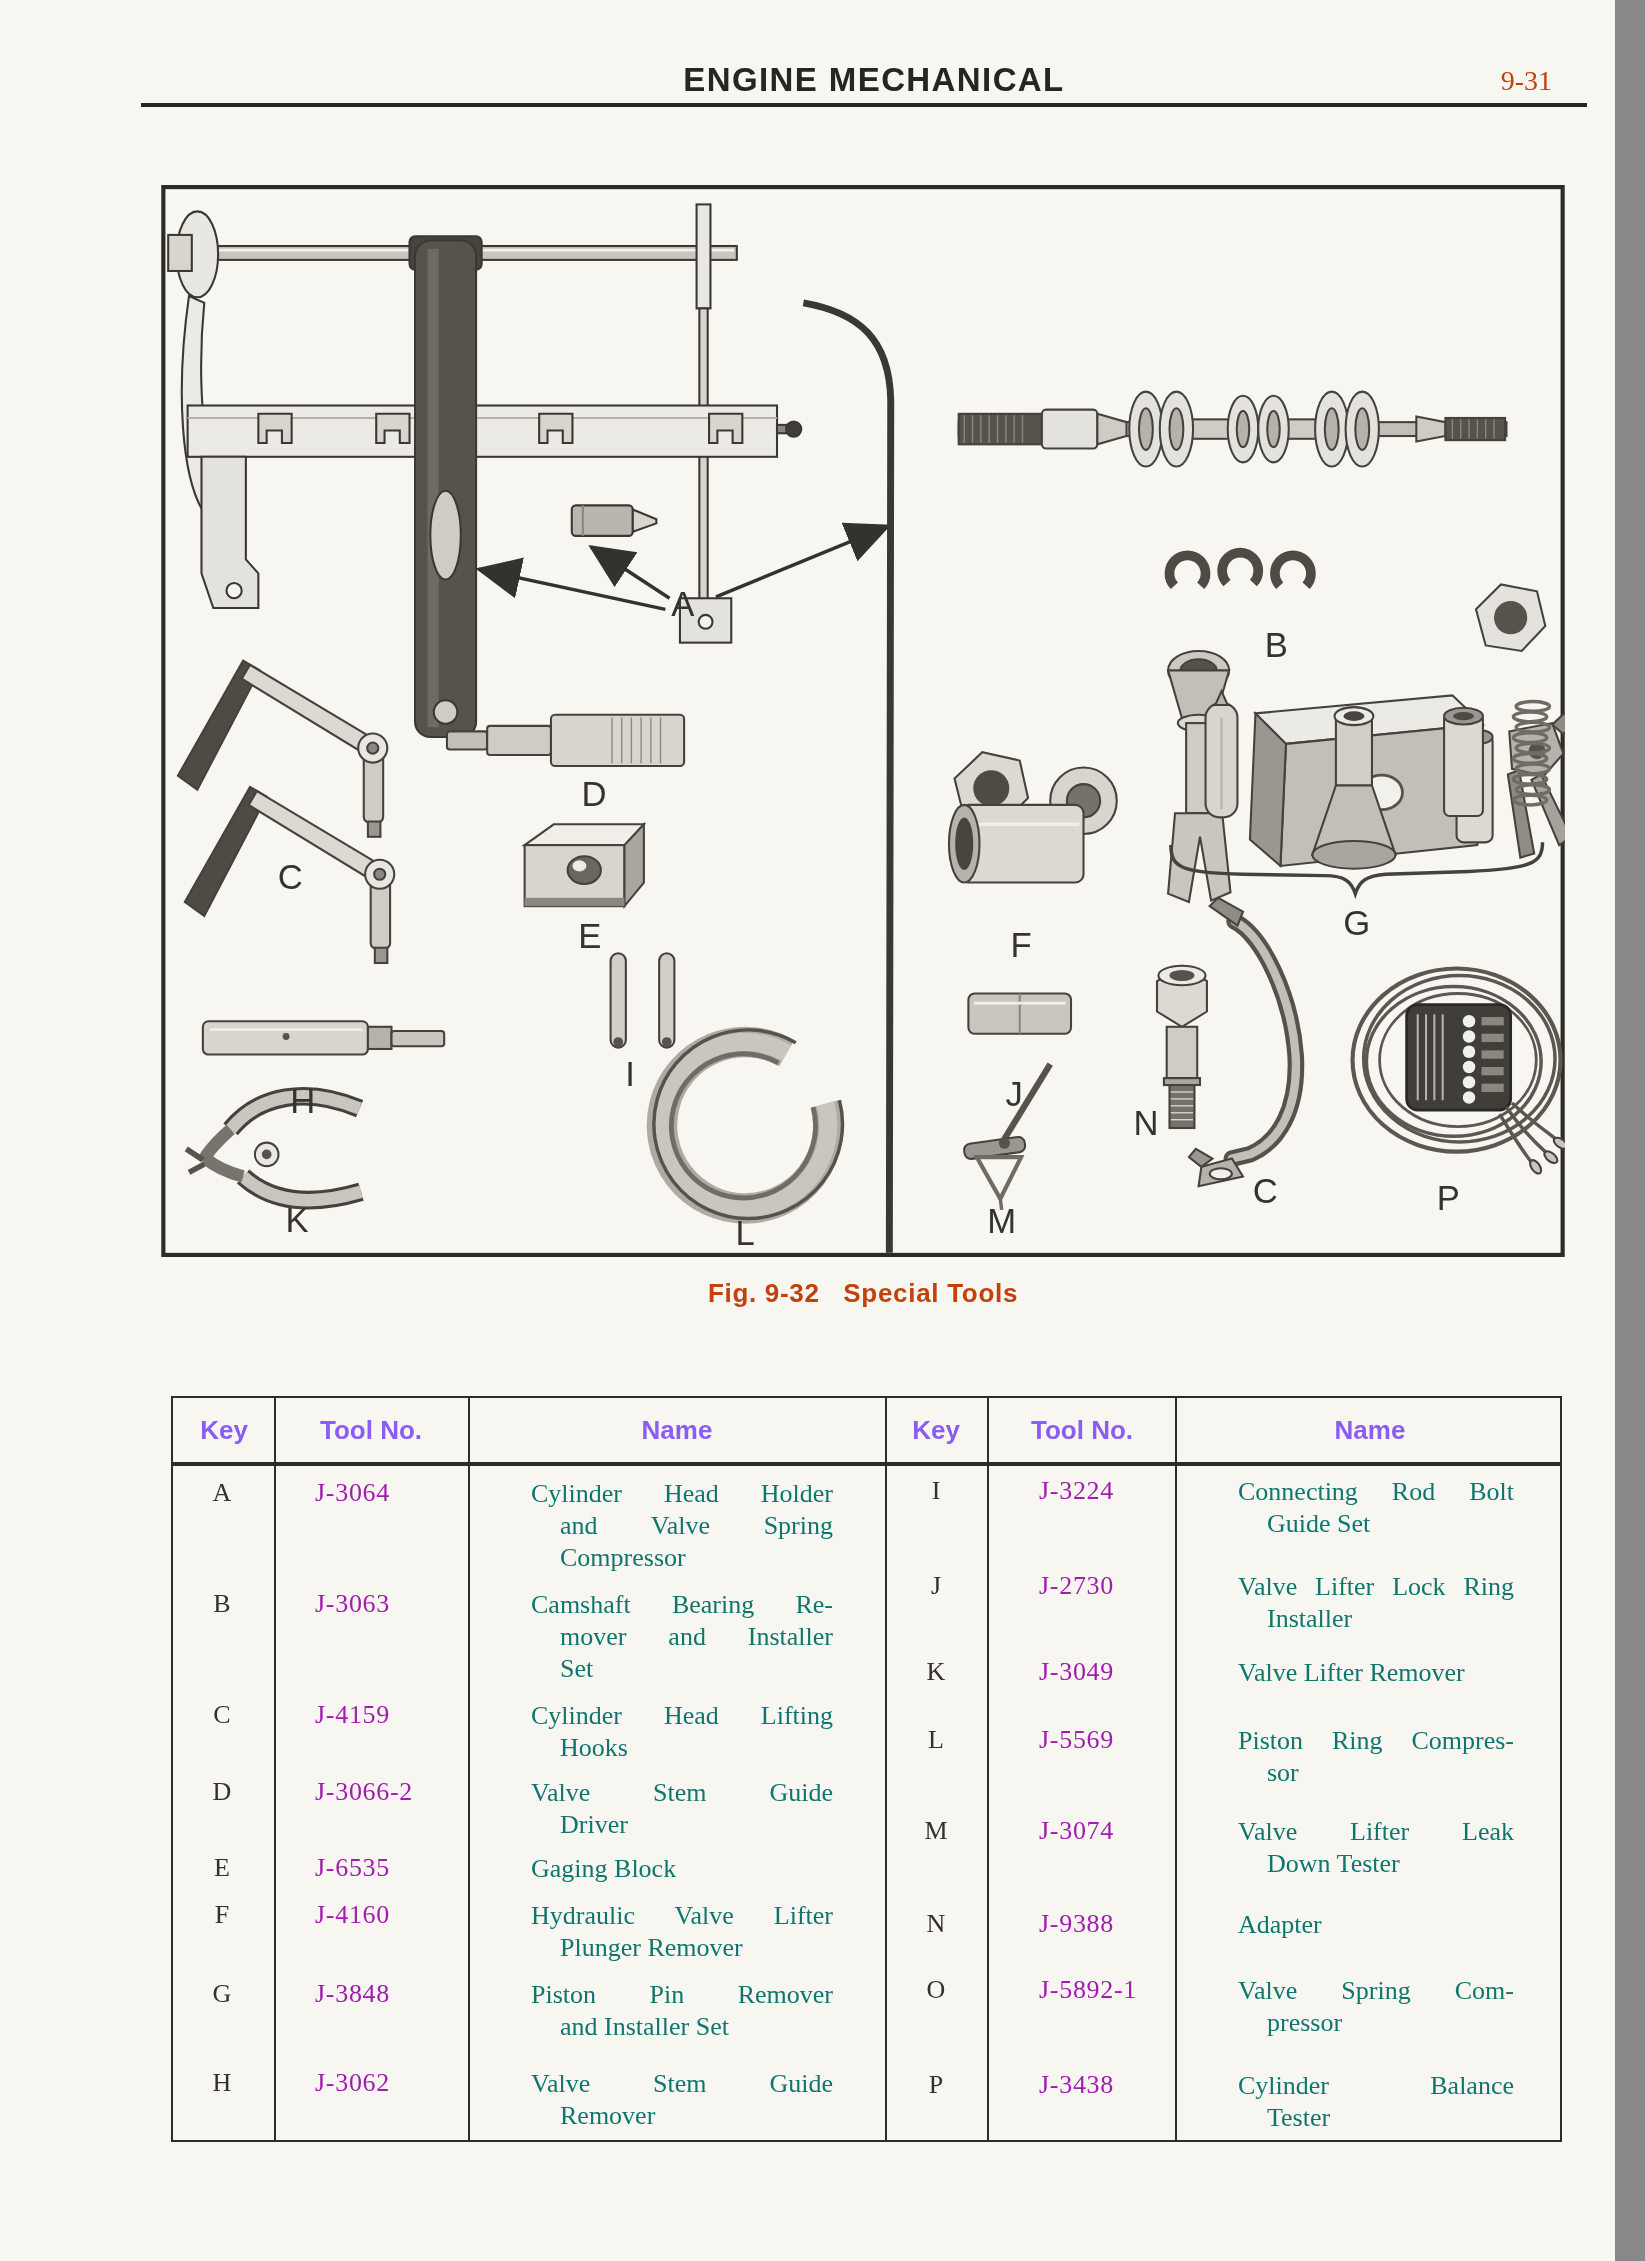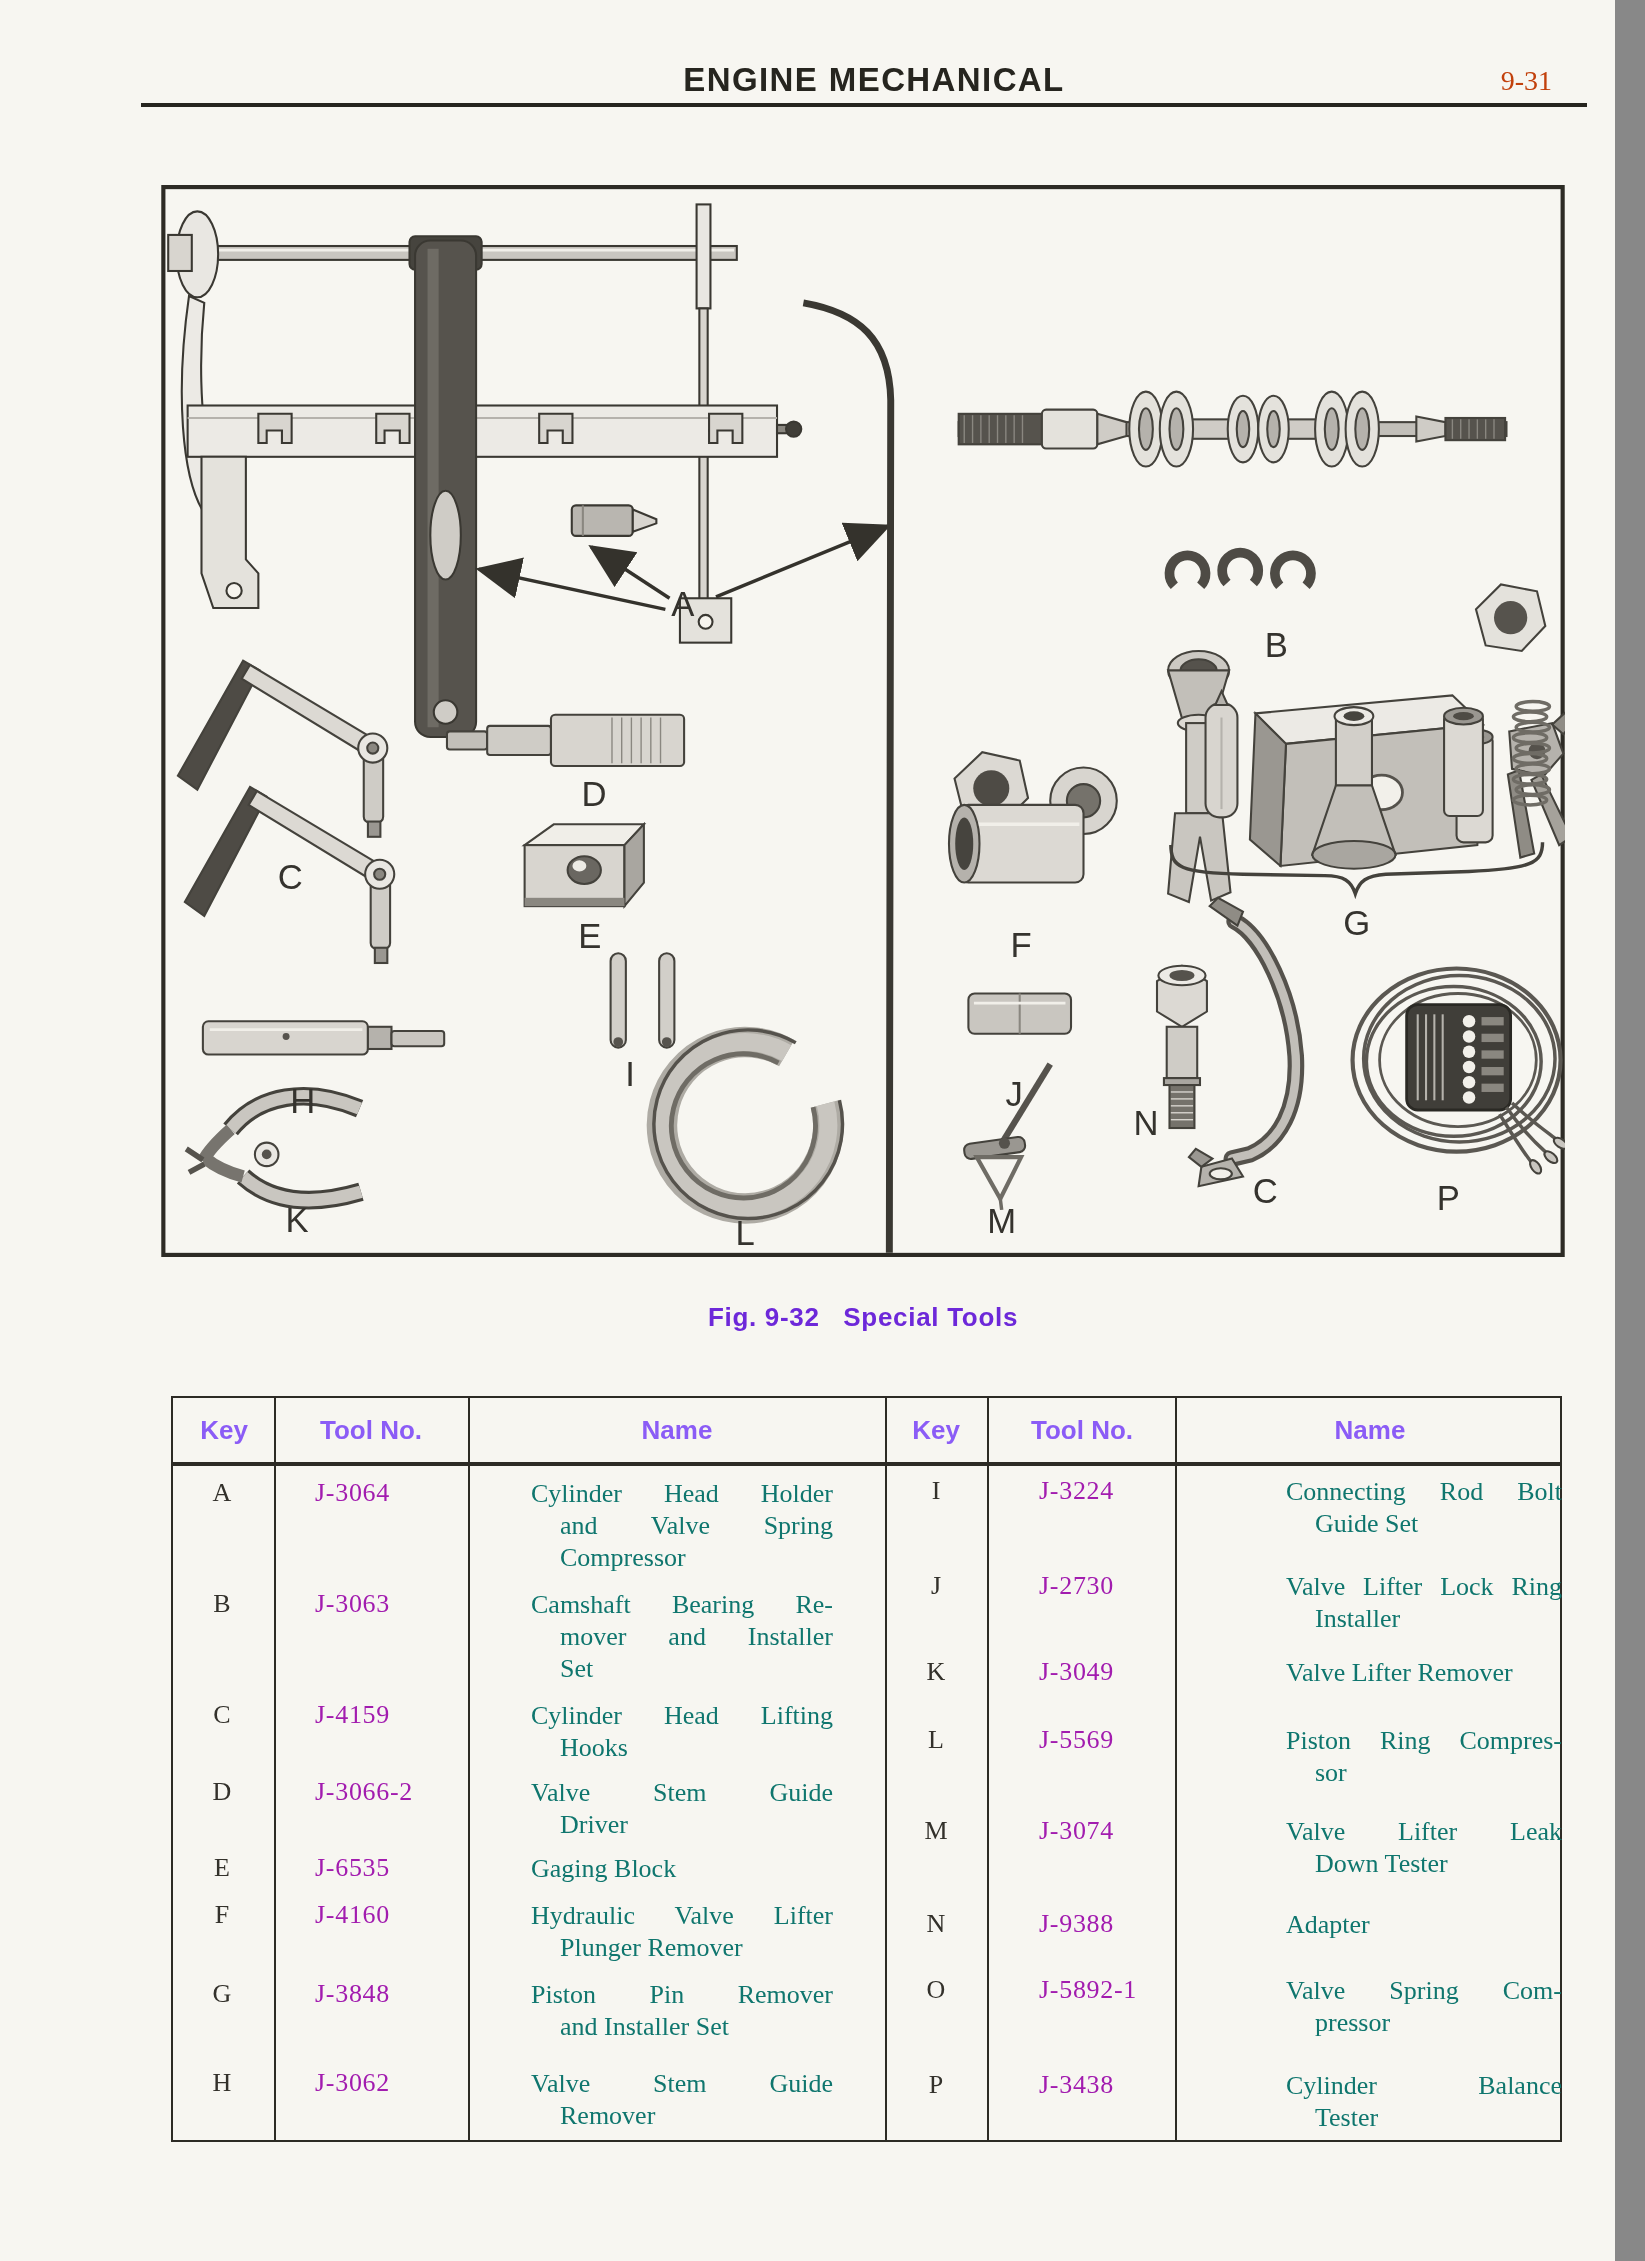--- a/index.html
+++ b/index.html
@@ -25,21 +25,21 @@
   
   .figure-wrap { position:absolute; top:185px; left:161px; width:1404px; height:1072px; }
   .figure-wrap svg { display:block; }
   .fig-label {
     font-family:"Liberation Sans", sans-serif; font-size:50px; fill:#35332e;
     text-anchor:middle;
   }
   .caption {
     position:absolute; top:1278px; left:161px; width:1404px; text-align:center;
     font-family:"Liberation Sans", sans-serif; font-weight:bold; font-size:26px;
-    color:#6d28d9; letter-spacing:0.7px;margin-top:24px;
+    color:#c2410c; letter-spacing:0.7px;
   }
   .caption .cap-gap { display:inline-block; width:23.6px; }
   
   .tool-table {
     position:absolute; top:1396px; left:171px; width:1391px; height:746px;
     border:2.8px solid #2d2b25; box-sizing:border-box; background:transparent;
   }
   .vline { position:absolute; top:0; bottom:0; width:2.1px; background:#2d2b25; }
   .hline-head { position:absolute; top:64px; left:0; right:0; height:3.5px; background:#2d2b25; }
   .th {
@@ -59,21 +59,21 @@
   .nl { min-height:32px; }
   .nl.ind { padding-left:29px; }
   .nl.j { text-align:justify; text-align-last:justify; }
   
   .lh .cell-key  { left:0px; }
   .lh .cell-tool { left:142px; }
   .lh .cell-name { left:358px; width:302px; }
   
   .rh .cell-key  { left:714px; }
   .rh .cell-tool { left:866px; }
-  .rh .cell-name { left:1065px; width:276px;margin-left:48px; }
+  .rh .cell-name { left:1065px; width:276px; }
 </style>
 </head>
 <body>
 
 <div class="page">
 
   <div class="hdr-title">ENGINE MECHANICAL</div>
   <div class="hdr-page">9-31</div>
   <div class="hdr-rule"></div>
 

